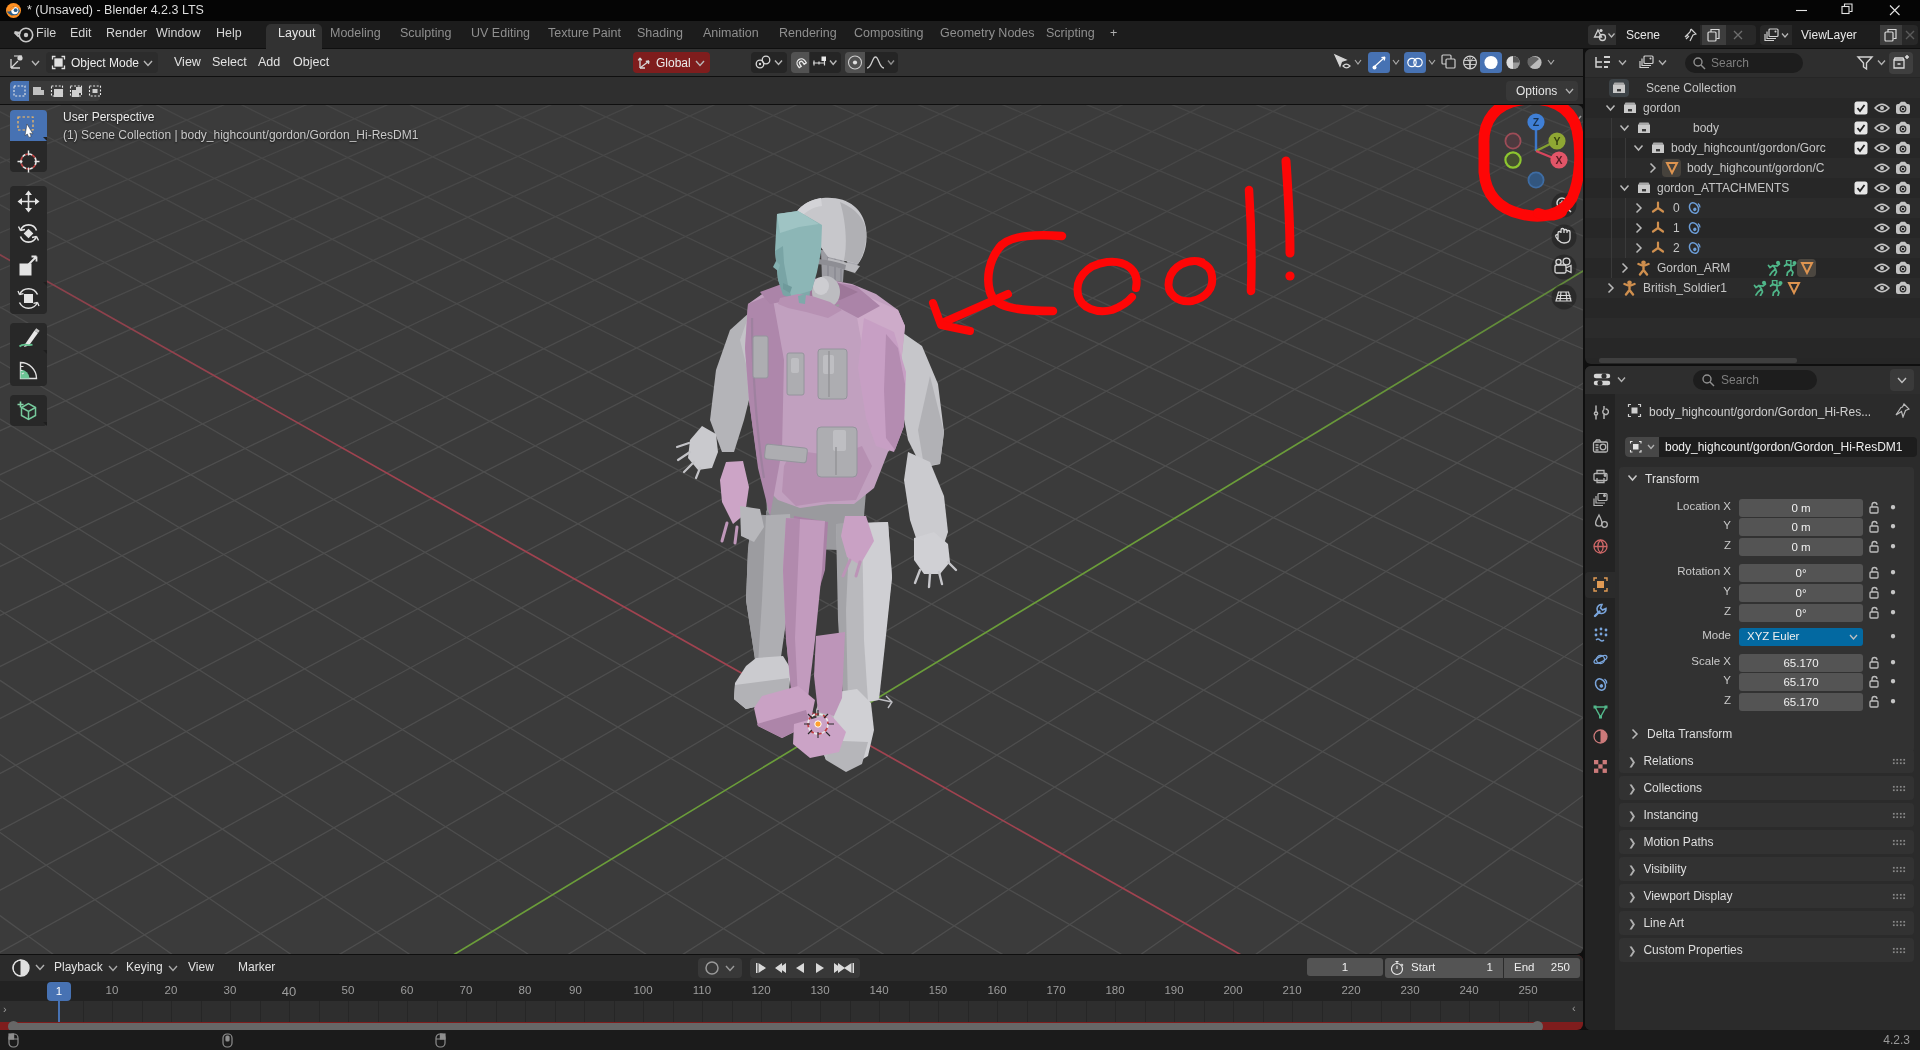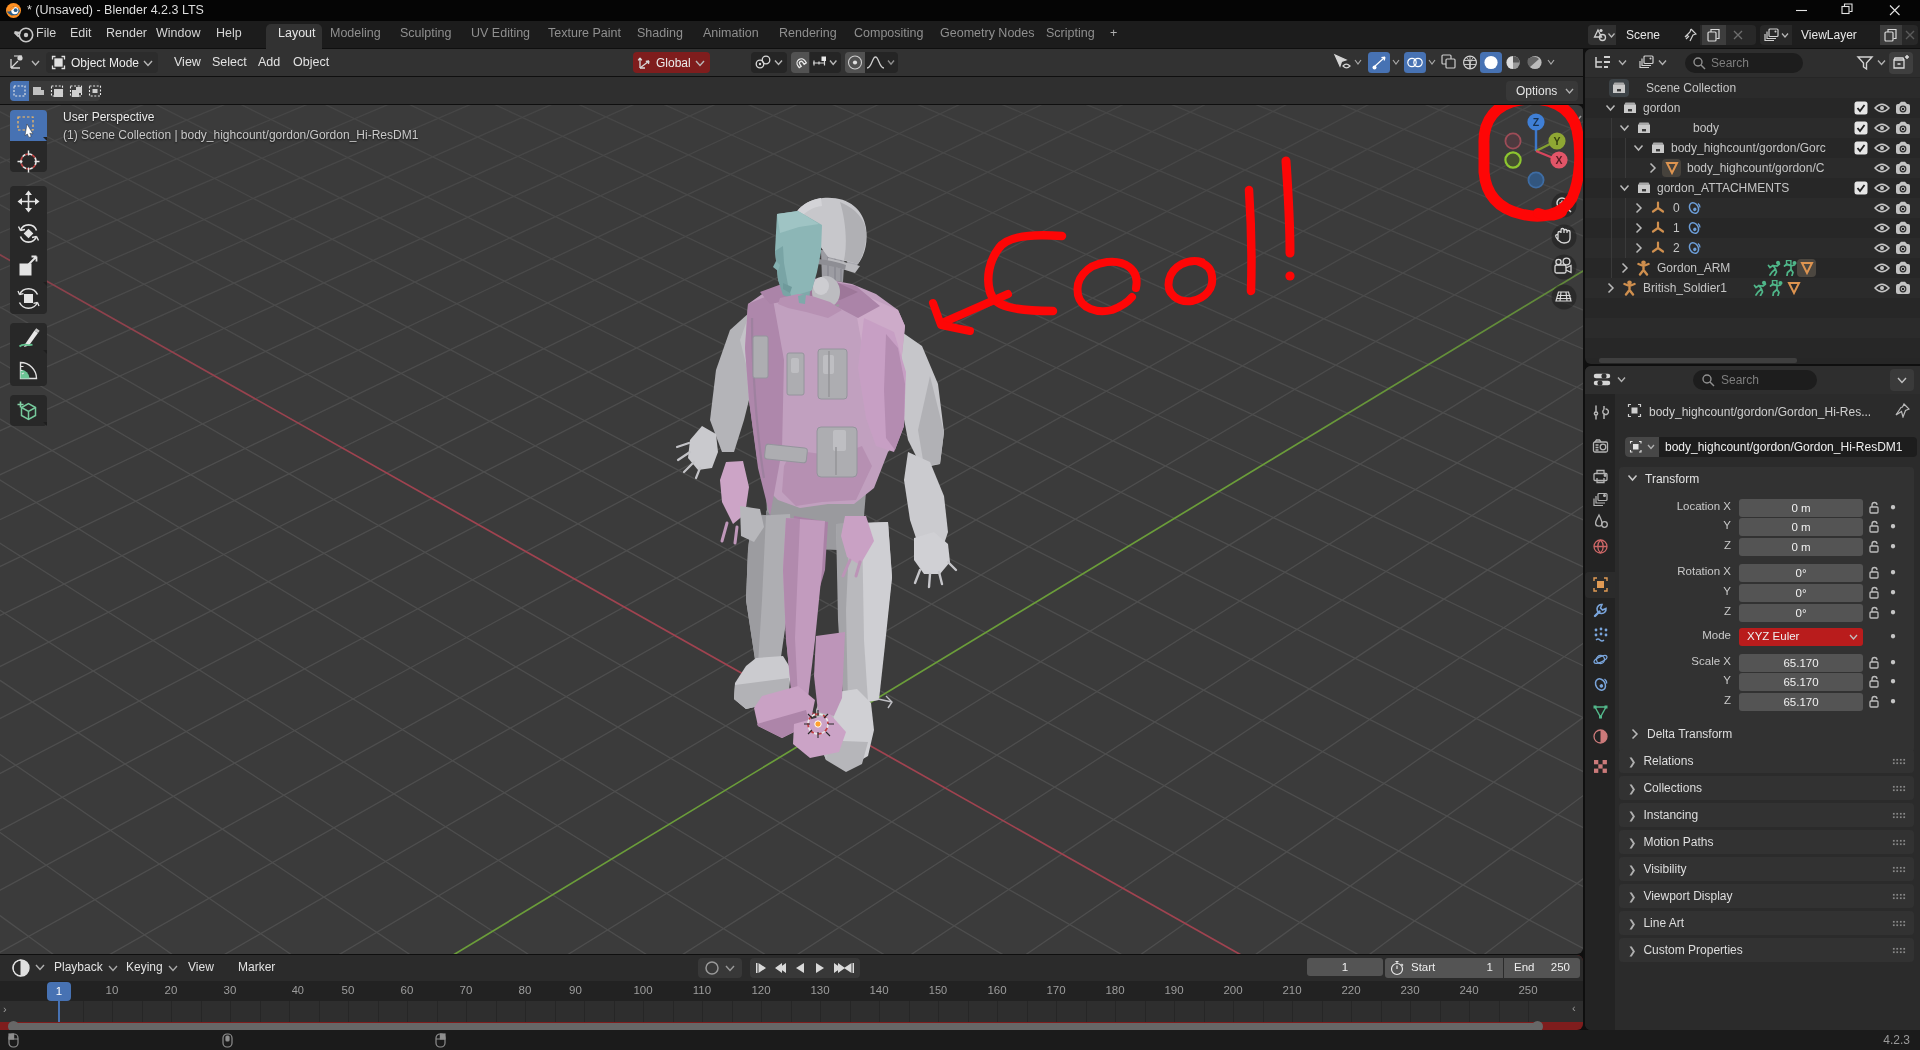--- a/index.html
+++ b/index.html
@@ -630,21 +630,21 @@
   <div class="abs" style="left:1504px;top:3px;width:76px;height:20px;background:#545454;border-radius:0 3px 3px 0">
     <span class="abs" style="left:10px;top:3px;font-size:11.5px;color:#eee">End</span>
     <span class="abs" style="right:10px;top:3px;font-size:11.5px;color:#eee">250</span>
   </div>
 
   <div class="abs" style="left:0;top:26px;width:1583px;height:20px;background:#222222"></div>
   <div class="abs" id="ruler">
       <span class="abs" style="left:97px;top:29px;width:30px;text-align:center;font-size:11.5px;color:#9d9d9d">10</span>
       <span class="abs" style="left:156px;top:29px;width:30px;text-align:center;font-size:11.5px;color:#9d9d9d">20</span>
       <span class="abs" style="left:215px;top:29px;width:30px;text-align:center;font-size:11.5px;color:#9d9d9d">30</span>
-      <span class="abs" style="left:274px;top:29px;width:30px;text-align:right;font-size:11px;color:#9d9d9d">40</span>
+      <span class="abs" style="left:274px;top:29px;width:30px;text-align:center;font-size:13px;color:#9d9d9d">40</span>
       <span class="abs" style="left:333px;top:29px;width:30px;text-align:center;font-size:11.5px;color:#9d9d9d">50</span>
       <span class="abs" style="left:392px;top:29px;width:30px;text-align:center;font-size:11.5px;color:#9d9d9d">60</span>
       <span class="abs" style="left:451px;top:29px;width:30px;text-align:center;font-size:11.5px;color:#9d9d9d">70</span>
       <span class="abs" style="left:510px;top:29px;width:30px;text-align:center;font-size:11.5px;color:#9d9d9d">80</span>
       <span class="abs" style="left:569px;top:29px;width:30px;text-align:left;font-size:11.5px;color:#9d9d9d">90</span>
       <span class="abs" style="left:628px;top:29px;width:30px;text-align:center;font-size:11.5px;color:#9d9d9d">100</span>
       <span class="abs" style="left:687px;top:29px;width:30px;text-align:center;font-size:11.5px;color:#9d9d9d">110</span>
       <span class="abs" style="left:746px;top:29px;width:30px;text-align:center;font-size:11.5px;color:#9d9d9d">120</span>
       <span class="abs" style="left:805px;top:29px;width:30px;text-align:center;font-size:11.5px;color:#9d9d9d">130</span>
       <span class="abs" style="left:864px;top:29px;width:30px;text-align:center;font-size:11.5px;color:#9d9d9d">140</span>
@@ -1274,21 +1274,21 @@
 <span class="abs" style="left:40px;top:328px;width:106px;text-align:right;font-size:11.5px;color:#c9c9c9">Z</span>
       <div class="field" style="left:154px;top:327px;width:124px">65.170</div>
       <svg class="abs" style="left:283px;top:329px" width="13" height="14" viewBox="0 0 13 14">
         <g fill="none" stroke="#bdbdbd" stroke-width="1.3">
           <rect x="2" y="6" width="8" height="6" rx="1"></rect>
         <path d="M4 6 V4 a2.5 2.5 0 0 1 5 0"></path>
         </g>
       </svg>
       <span class="abs" style="left:305px;top:329px;color:#c5c5c5;font-size:10px">●</span>
 <span class="abs" style="left:40px;top:263px;width:106px;text-align:right;font-size:11.5px;color:#c9c9c9">Mode</span>
-      <div class="abs" style="left:154px;top:262px;width:124px;height:18px;background:#b91c1c;border-radius:3px">
+      <div class="abs" style="left:154px;top:262px;width:124px;height:18px;background:#0369a1;border-radius:3px">
         <span class="abs" style="left:8px;top:1.5px;font-size:11.5px;color:#efefef">XYZ Euler</span>
         <svg class="abs" style="right:5px;top:6px" width="9" height="7" viewBox="0 0 9 7">
           <path d="M1 1 l3.5 4 L8 1" fill="none" stroke="#c0c0c0" stroke-width="1.3"></path>
         </svg>
       </div>
       <span class="abs" style="left:305px;top:264px;color:#c5c5c5;font-size:10px">●</span>
 <svg class="abs" style="left:46px;top:362px" width="8" height="12" viewBox="0 0 8 12">
         <path d="M1.5 1.5 l4.5 4.5 -4.5 4.5" fill="none" stroke="#b9b9b9" stroke-width="1.5"></path>
       </svg>
 <span class="abs" style="left:62px;top:361px;font-size:12px;color:#dedede">Delta Transform</span>

